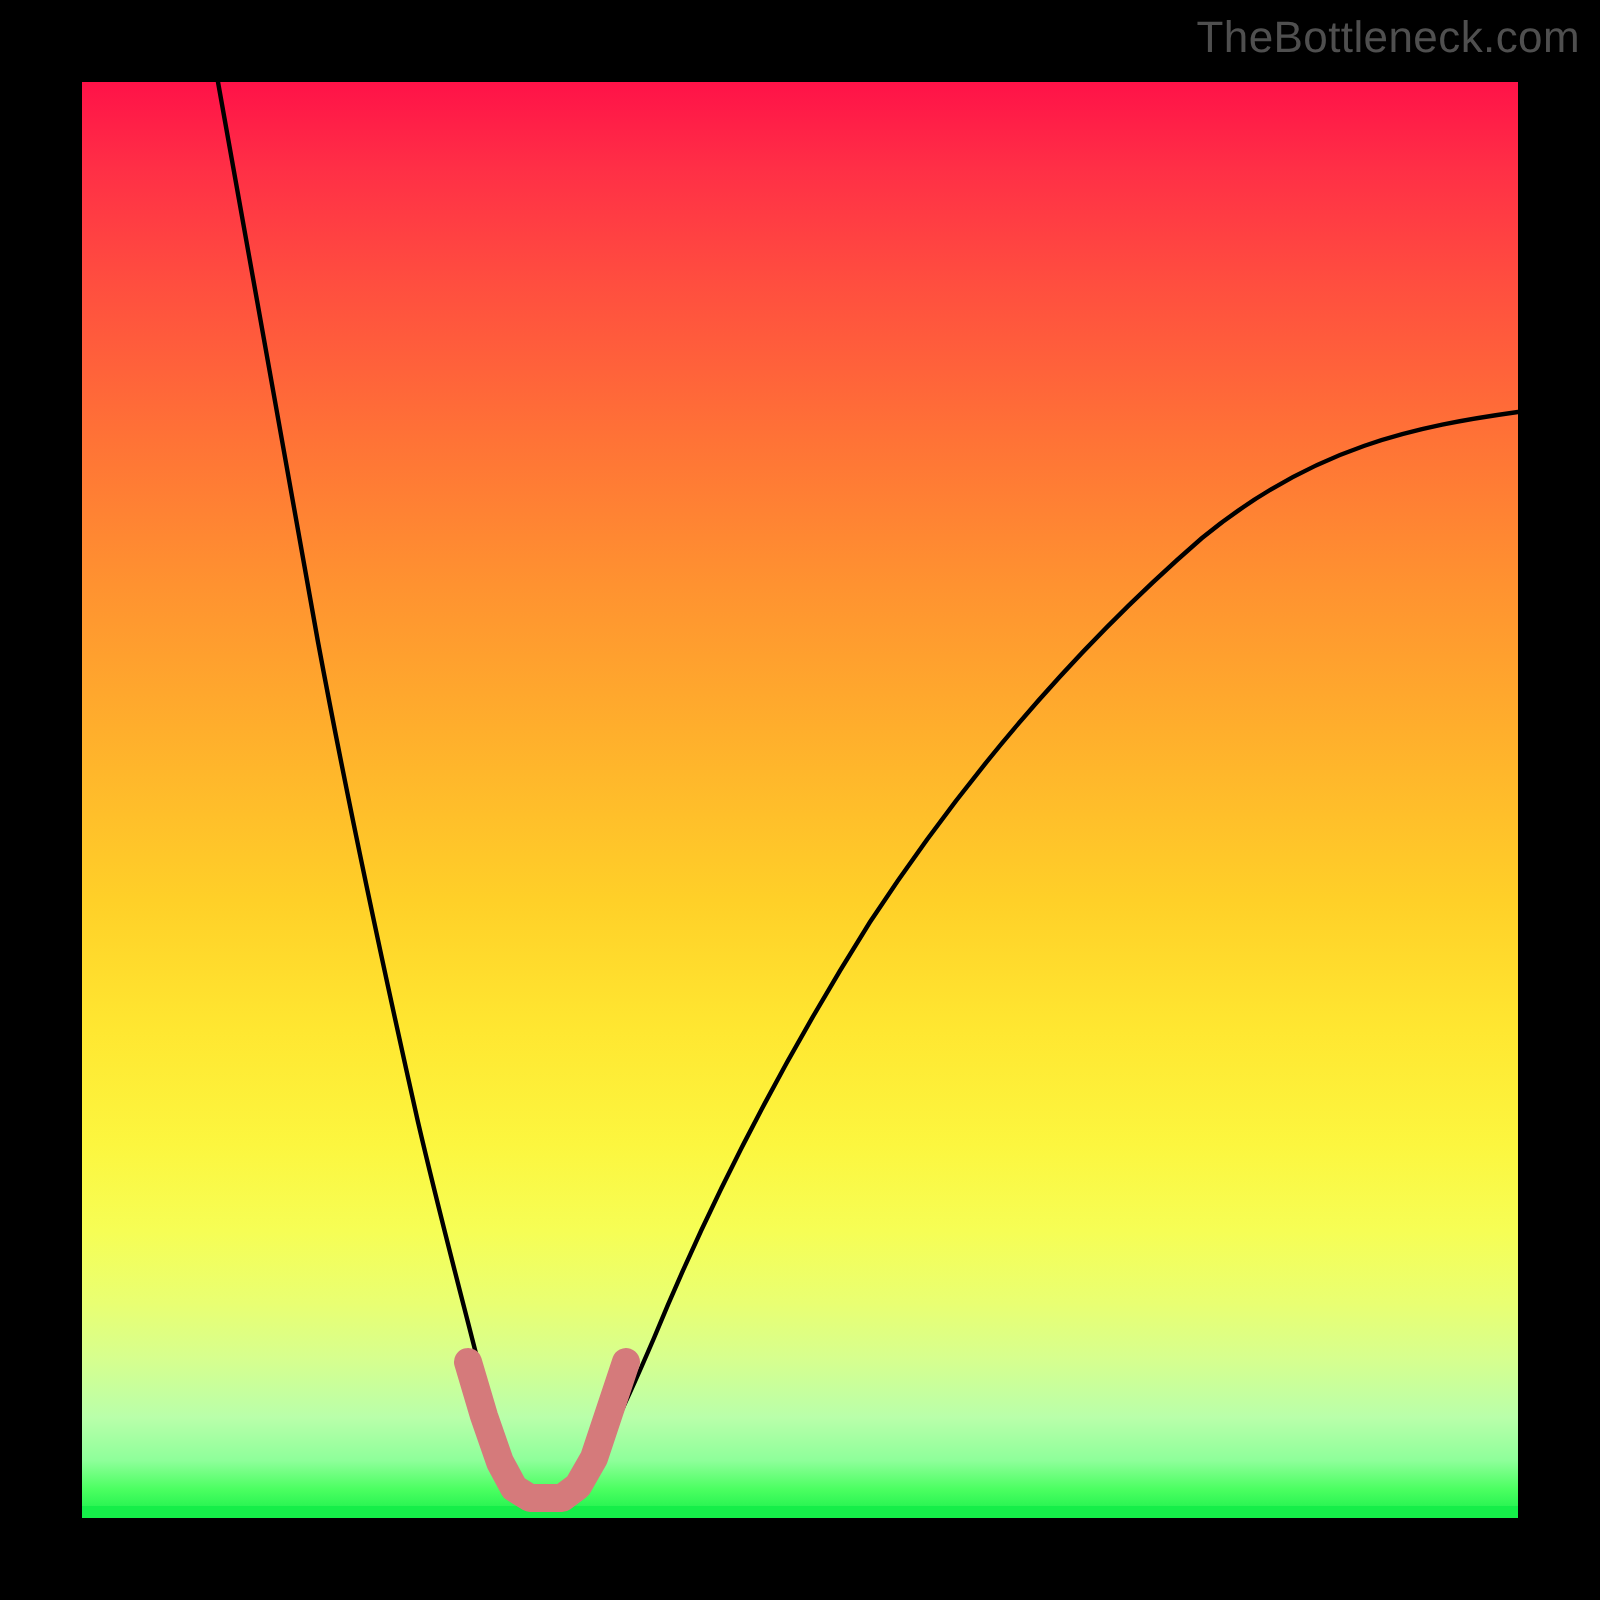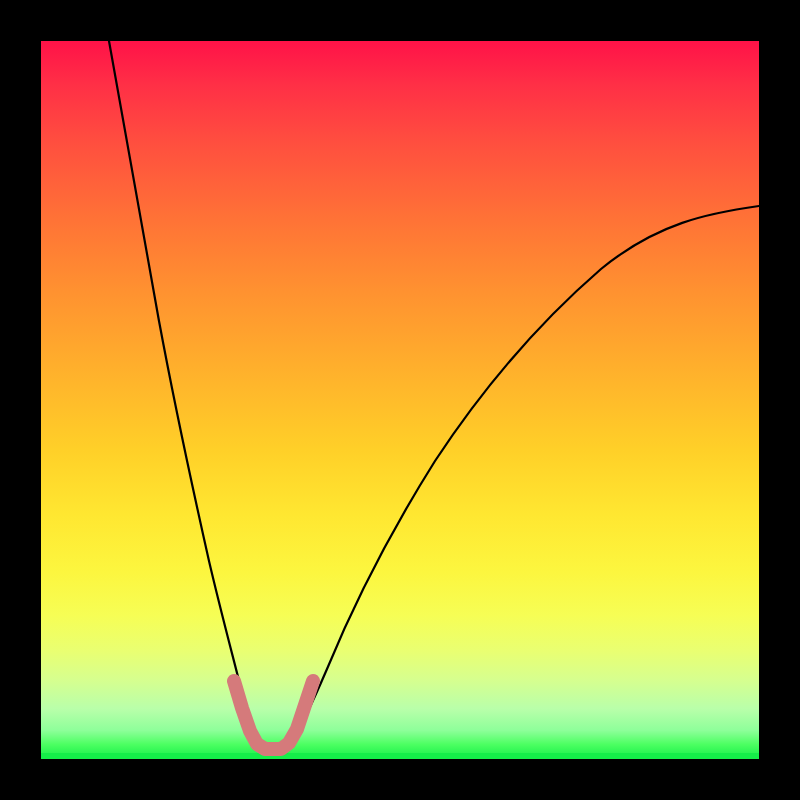--- a/index.html
+++ b/index.html
@@ -65,20 +65,21 @@
     color: #4f4f4f;
     font-size: 22px;
     font-weight: 500;
     letter-spacing: 0.2px;
   }
 </style>
 </head>
 <body>
 
 <div class="frame">
+  <div class="attribution">TheBottleneck.com</div>
 
   <div class="plot">
     <div class="bottom-bar"></div>
 
     <svg class="curve" viewBox="0 0 718 718" preserveAspectRatio="none">
       <path fill="none" stroke="#000" stroke-width="2.2" stroke-linecap="round" d="M 68 0
                C 82 78, 98 172, 118 280
                C 134 366, 150 440, 168 520
                C 182 580, 196 630, 206 672
                C 210 688, 214 700, 218 706"></path>

